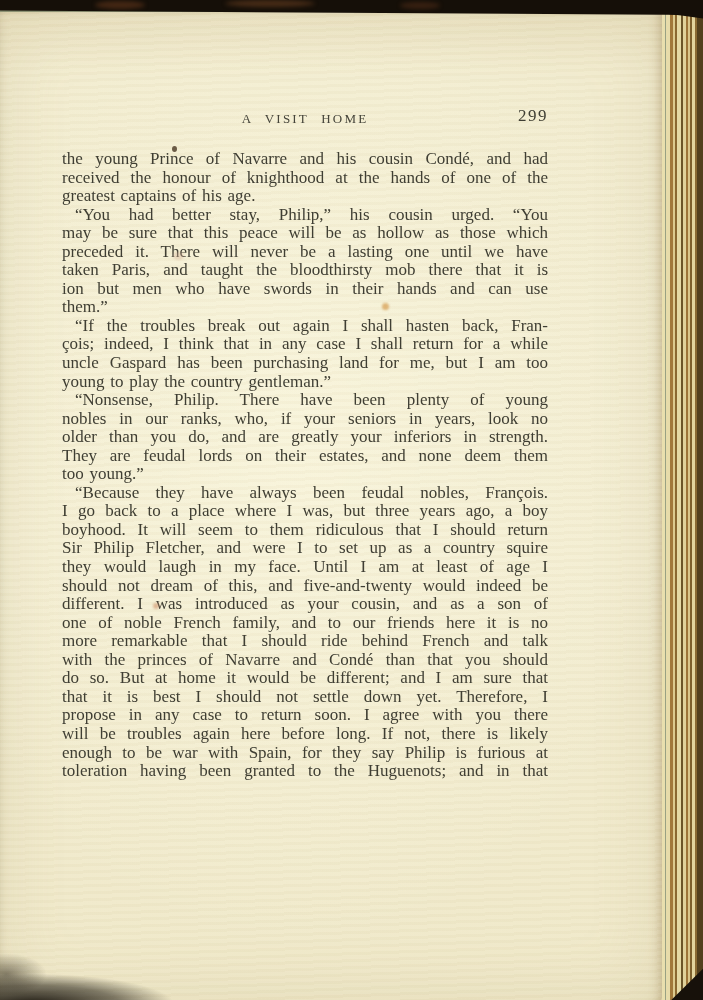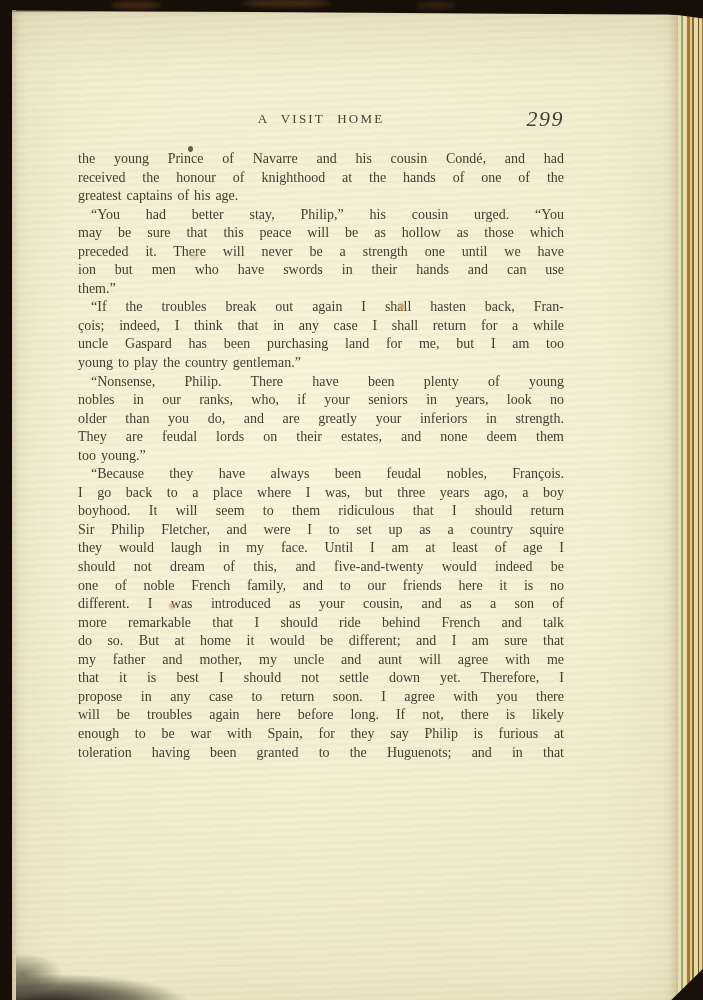--- a/index.html
+++ b/index.html
@@ -3,21 +3,21 @@
 <meta charset="utf-8">
 <style>
   html, body { margin: 0; padding: 0; }
   body {
     width: 703px; height: 1000px;
     position: relative;
     overflow: hidden;
     background: #150f08;
     font-family: "Liberation Serif", "DejaVu Serif", serif;
   }
-  .scene { position: absolute; inset: 0; margin-left: 16px; }
+  .scene { position: absolute; inset: 0; }
 
   
   .page-edges {
     position: absolute;
     left: 645px; top: 6px;
     width: 58px; height: 994px;
     background: linear-gradient(to right,
       #969c7e 0 1.5px,
       #ece2b6 1.5px 9px,
       #ad8448 9px 11.5px,
@@ -119,32 +119,31 @@
     text-align: center;
     font-size: 13px;
     letter-spacing: 2.2px;
     word-spacing: 7px;
     color: #45443a;
     padding-top: 3px;
   }
   .page-number {
     position: absolute;
     right: 0; top: -2px;
-    font-size: 22px;
+    font-size: 17px;
     letter-spacing: 1.5px;
     color: #3f3e33;
-    font-style: italic;
   }
 
   
   .text-block {
     position: absolute;
     left: 66px; top: 138px;
     width: 486px;
-    font-size: 14px;
+    font-size: 17px;
     line-height: 18.55px;
     color: #3f3e33;
     word-spacing: 1.5px;
   }
   .line { text-align: justify; text-align-last: justify; }
   .line.parend { text-align-last: left; }
   .line.indent { text-indent: 13px; }
 
   
   .artifact { position: absolute; border-radius: 50%; pointer-events: none; }
@@ -166,43 +165,44 @@
       <div class="running-title">A VISIT HOME</div>
       <div class="page-number">299</div>
     </div>
 
     <div class="text-block">
         <div class="line">the young Prince of Navarre and his cousin Condé, and had</div>
         <div class="line">received the honour of knighthood at the hands of one of the</div>
         <div class="line parend">greatest captains of his age.</div>
         <div class="line indent">“You had better stay, Philip,” his cousin urged. “You</div>
         <div class="line">may be sure that this peace will be as hollow as those which</div>
-        <div class="line">preceded it. There will never be a strength one until we have</div>
+        <div class="line">preceded it. There will never be a lasting one until we have</div>
+        <div class="line">taken Paris, and taught the bloodthirsty mob there that it is</div>
         <div class="line">ion but men who have swords in their hands and can use</div>
         <div class="line parend">them.”</div>
         <div class="line indent">“If the troubles break out again I shall hasten back, Fran-</div>
         <div class="line">çois; indeed, I think that in any case I shall return for a while</div>
         <div class="line">uncle Gaspard has been purchasing land for me, but I am too</div>
         <div class="line parend">young to play the country gentleman.”</div>
         <div class="line indent">“Nonsense, Philip. There have been plenty of young</div>
         <div class="line">nobles in our ranks, who, if your seniors in years, look no</div>
         <div class="line">older than you do, and are greatly your inferiors in strength.</div>
         <div class="line">They are feudal lords on their estates, and none deem them</div>
         <div class="line parend">too young.”</div>
         <div class="line indent">“Because they have always been feudal nobles, François.</div>
         <div class="line">I go back to a place where I was, but three years ago, a boy</div>
         <div class="line">boyhood. It will seem to them ridiculous that I should return</div>
         <div class="line">Sir Philip Fletcher, and were I to set up as a country squire</div>
         <div class="line">they would laugh in my face. Until I am at least of age I</div>
         <div class="line">should not dream of this, and five-and-twenty would indeed be</div>
+        <div class="line">different. I was introduced as your cousin, and as a son of</div>
         <div class="line">one of noble French family, and to our friends here it is no</div>
-        <div class="line">different. I was introduced as your cousin, and as a son of</div>
         <div class="line">more remarkable that I should ride behind French and talk</div>
+        <div class="line">with the princes of Navarre and Condé than that you should</div>
         <div class="line">do so. But at home it would be different; and I am sure that</div>
-        <div class="line">my father and mother, my uncle and aunt will agree with me</div>
         <div class="line">that it is best I should not settle down yet. Therefore, I</div>
         <div class="line">propose in any case to return soon. I agree with you there</div>
         <div class="line">will be troubles again here before long. If not, there is likely</div>
         <div class="line">enough to be war with Spain, for they say Philip is furious at</div>
         <div class="line">toleration having been granted to the Huguenots; and in that</div>
       </div>
 
     <div class="artifact speck"></div>
     <div class="artifact stain1"></div>
     <div class="artifact dot1"></div>

